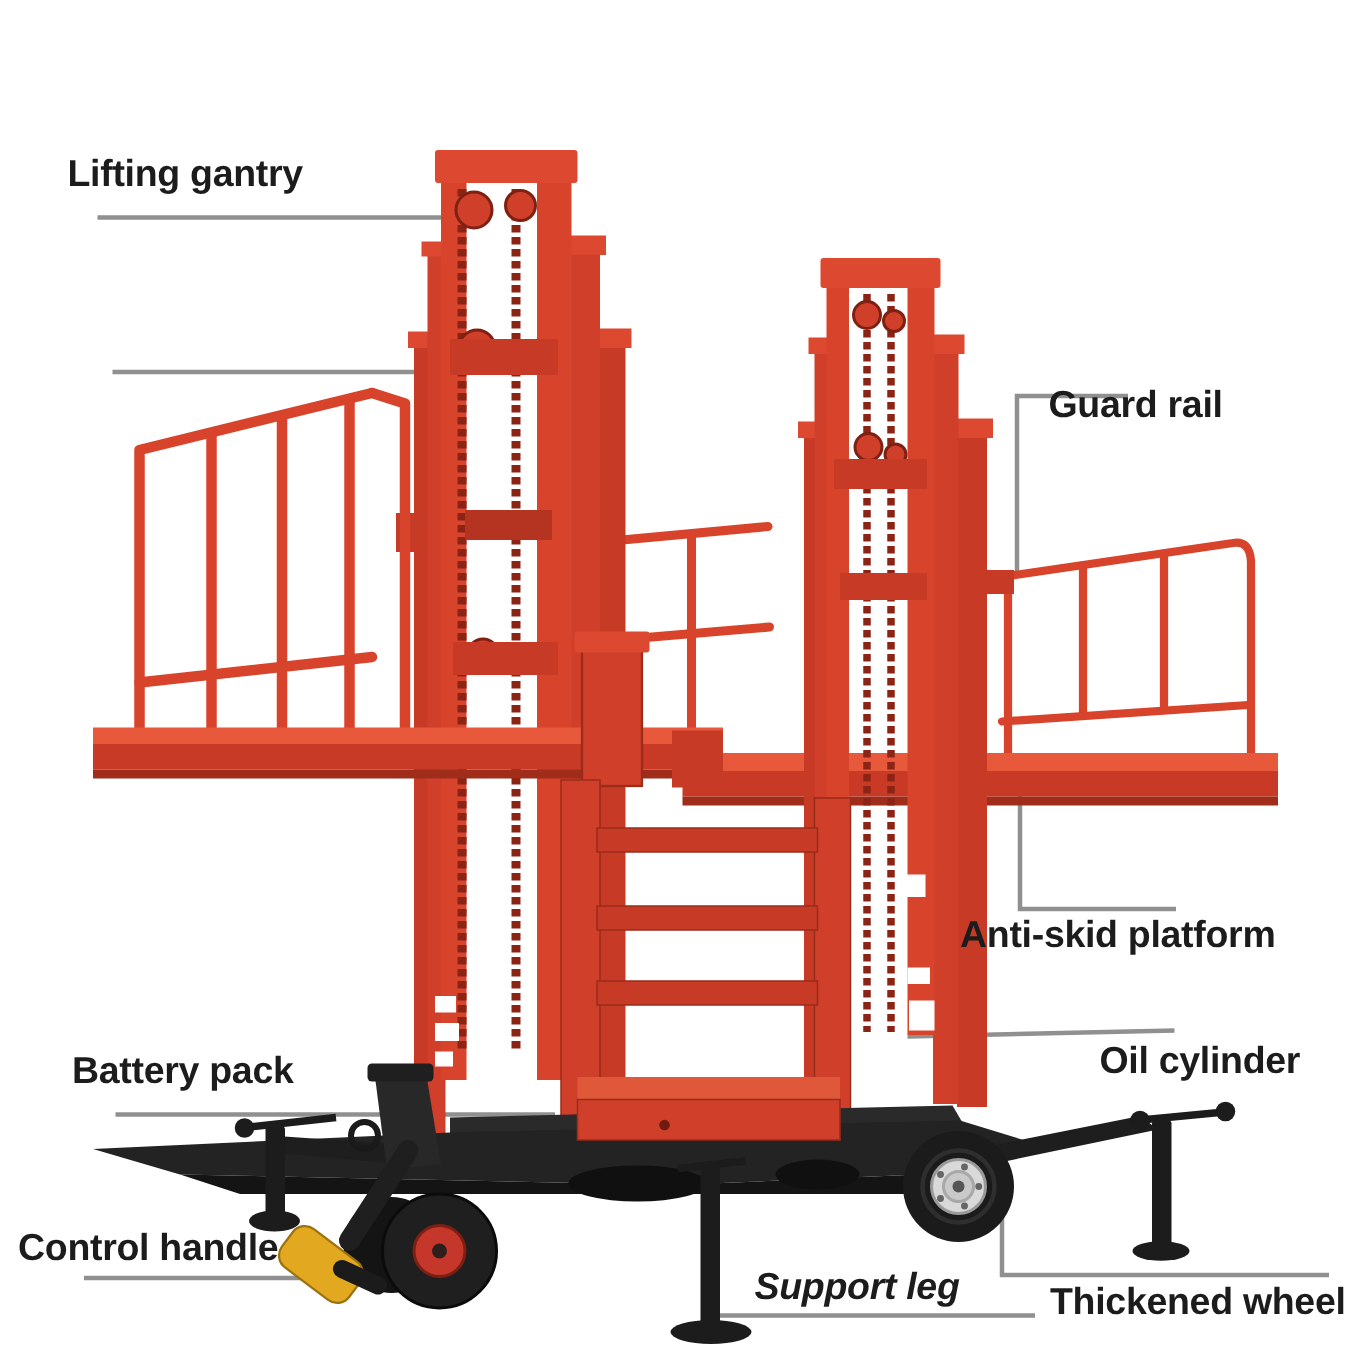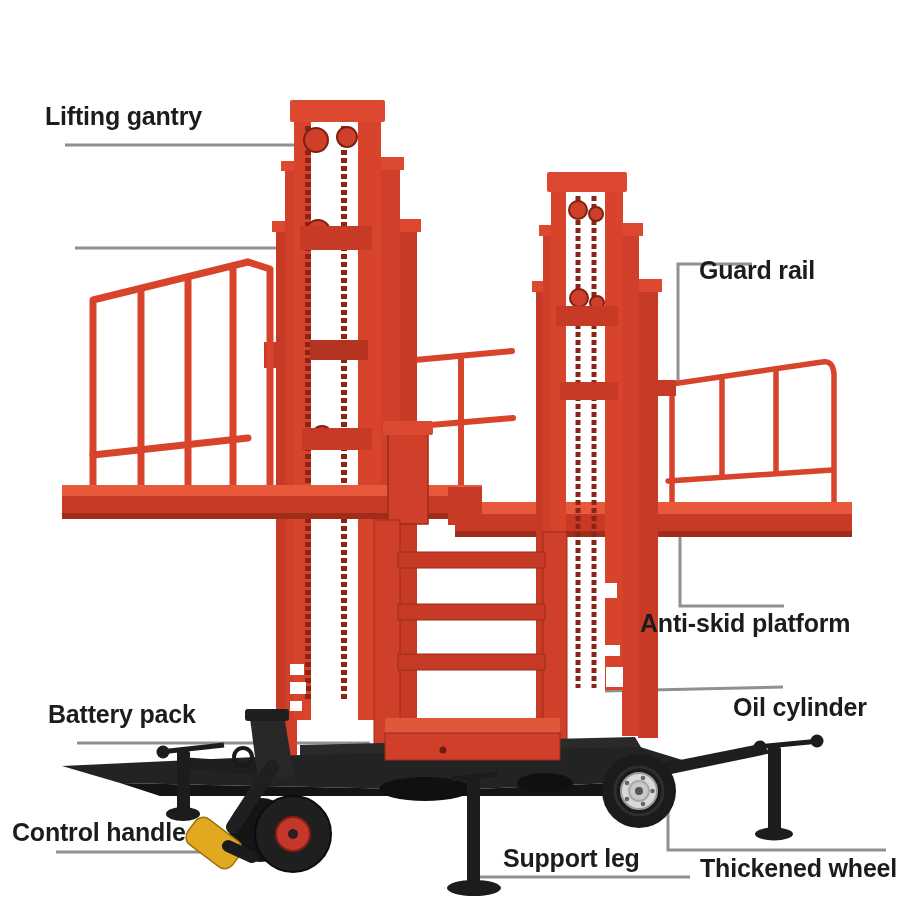--- a/index.html
+++ b/index.html
@@ -209,16 +209,16 @@
       <line x1="228" y1="846" x2="252" y2="857" stroke="#1b1b1b" stroke-width="12" stroke-linecap="round"></line>
     </g>
   </svg>
 
   <div class="label" style="left:45px;  top:103px;">Lifting gantry</div>
   <div class="label" style="left:699px; top:229px;margin-top:28px;">Guard rail</div>
   <div class="label" style="left:640px; top:610px;">Anti-skid platform</div>
   <div class="label" style="left:733px; top:694px;">Oil cylinder</div>
   <div class="label" style="left:12px;  top:819px;">Control handle</div>
   <div class="label" style="left:48px;  top:701px;">Battery pack</div>
-  <div class="label" style="left:503px; top:845px;">Support leg</div>
+  <div class="label" style="left:503px; top:845px;font-style:italic;">Support leg</div>
   <div class="label" style="left:700px; top:855px;">Thickened wheel</div>
 
 </div>
 
 </body></html>

